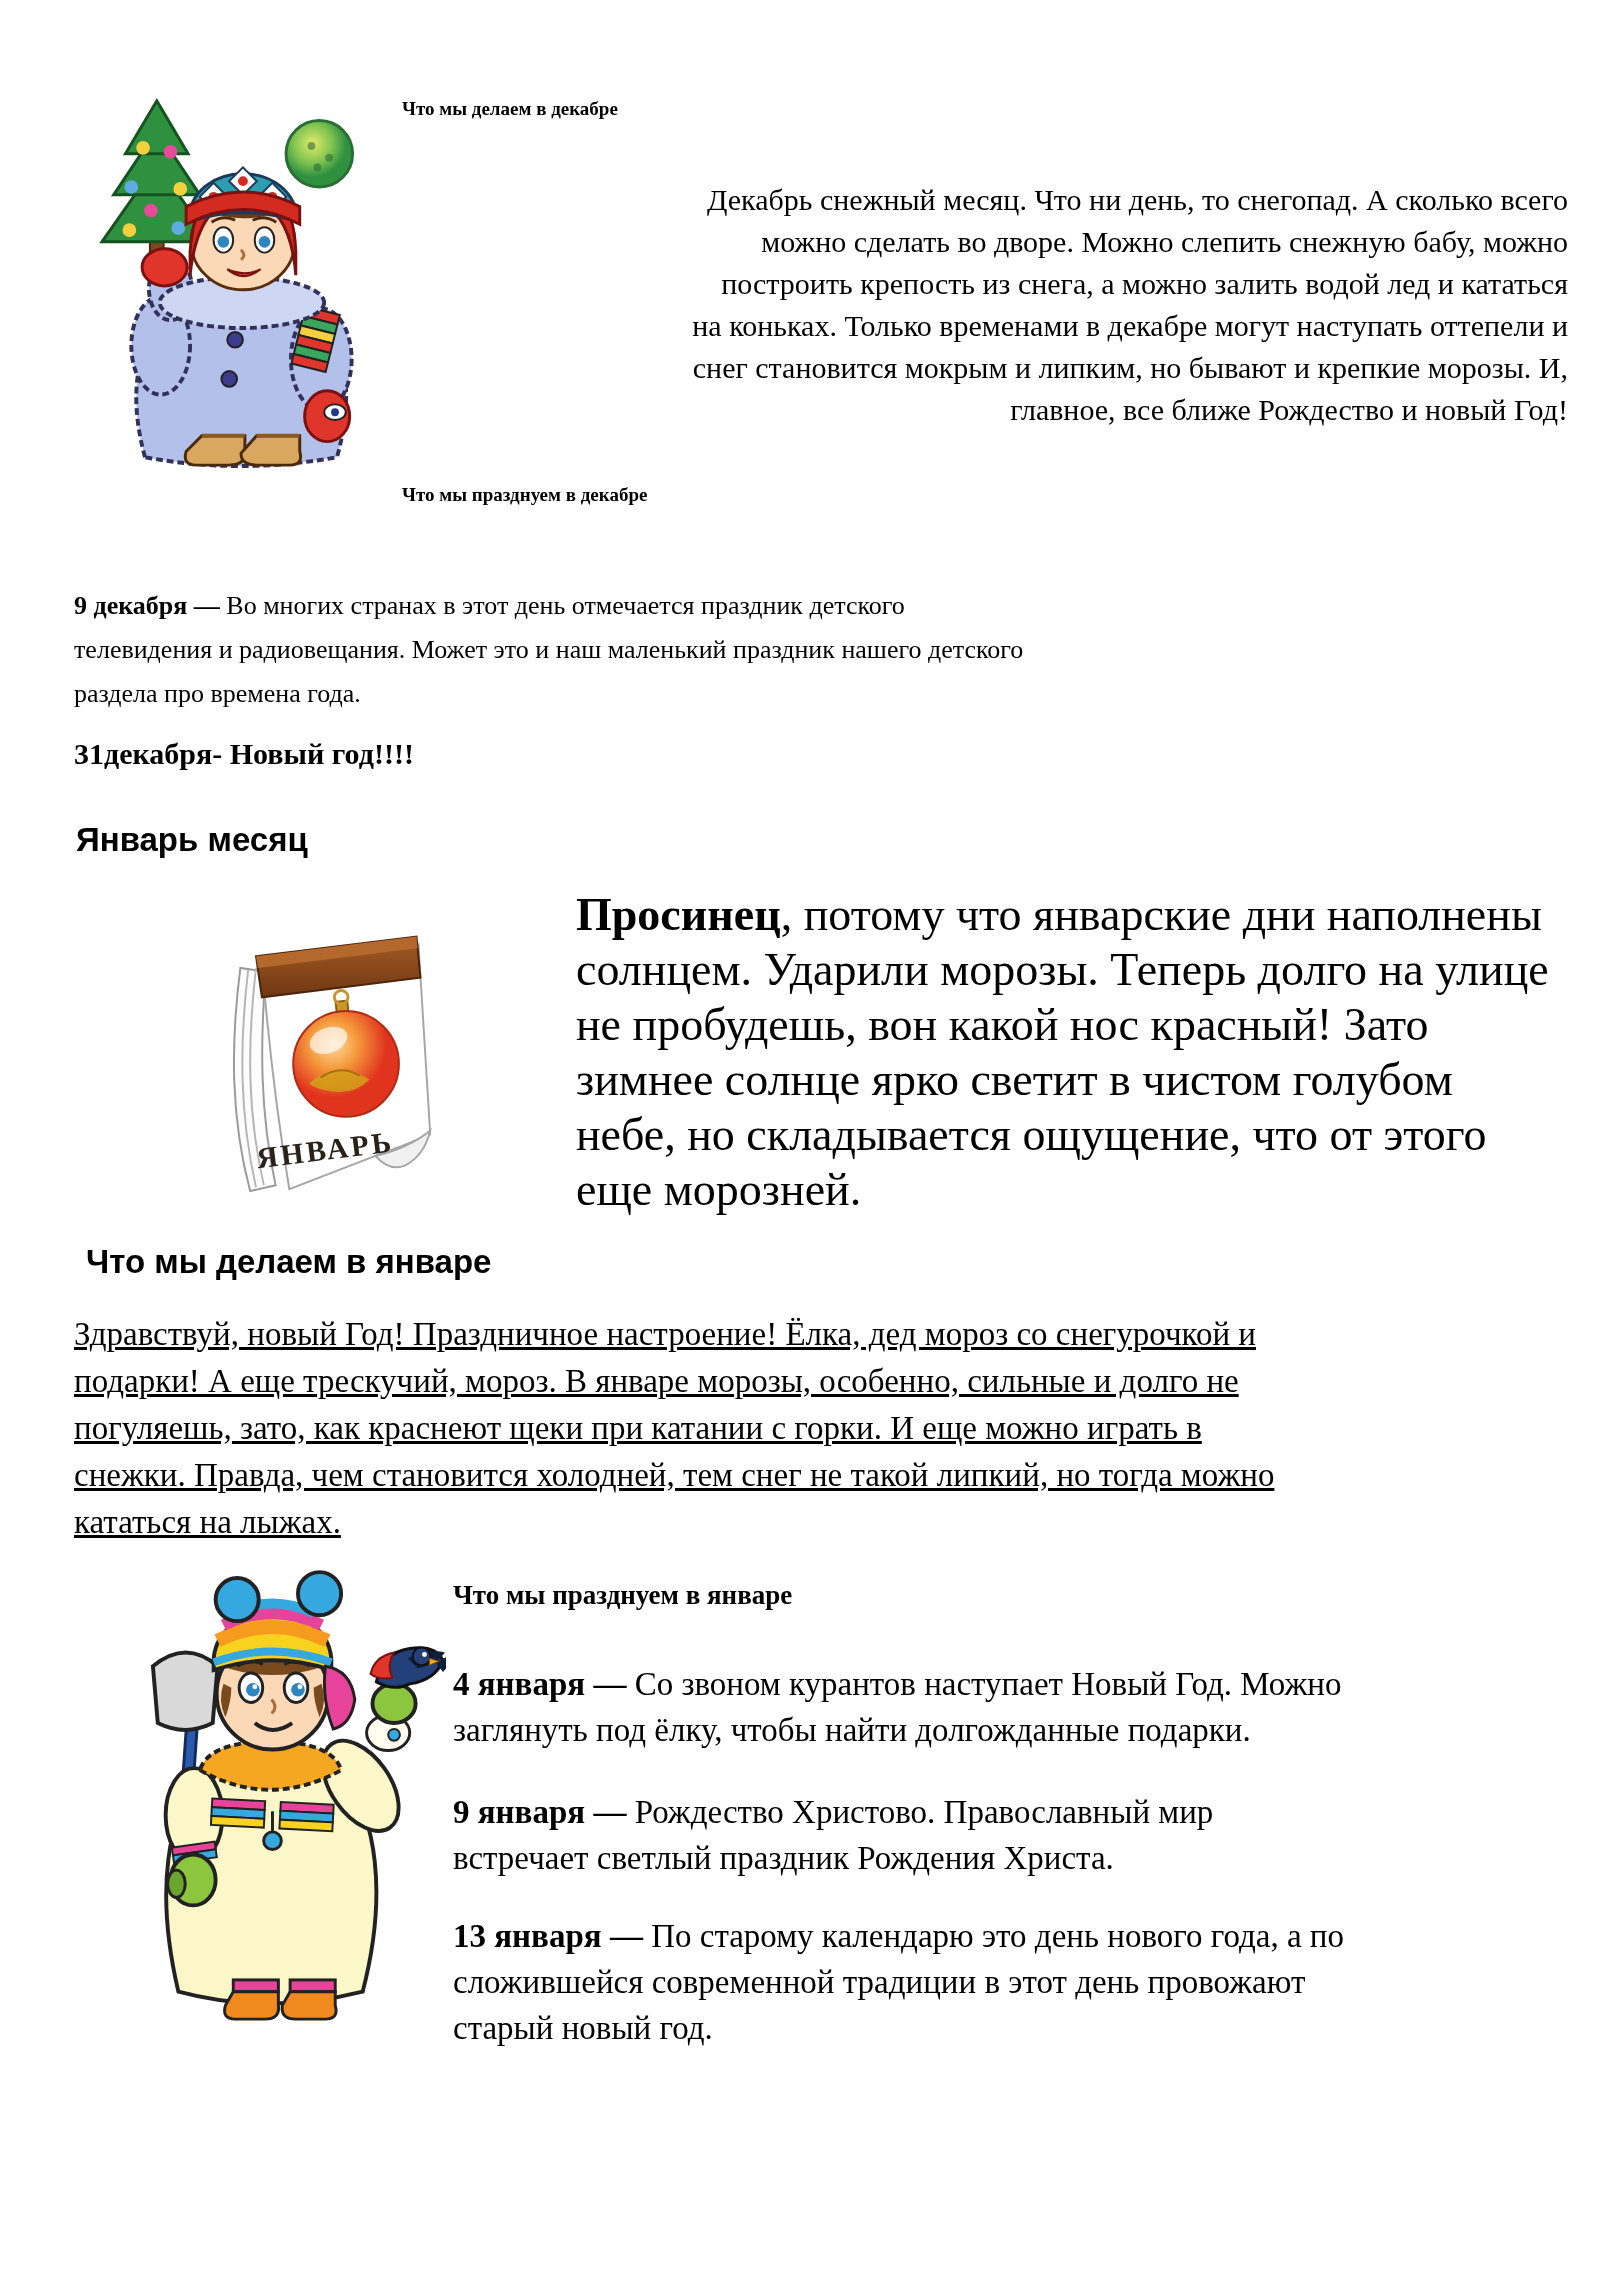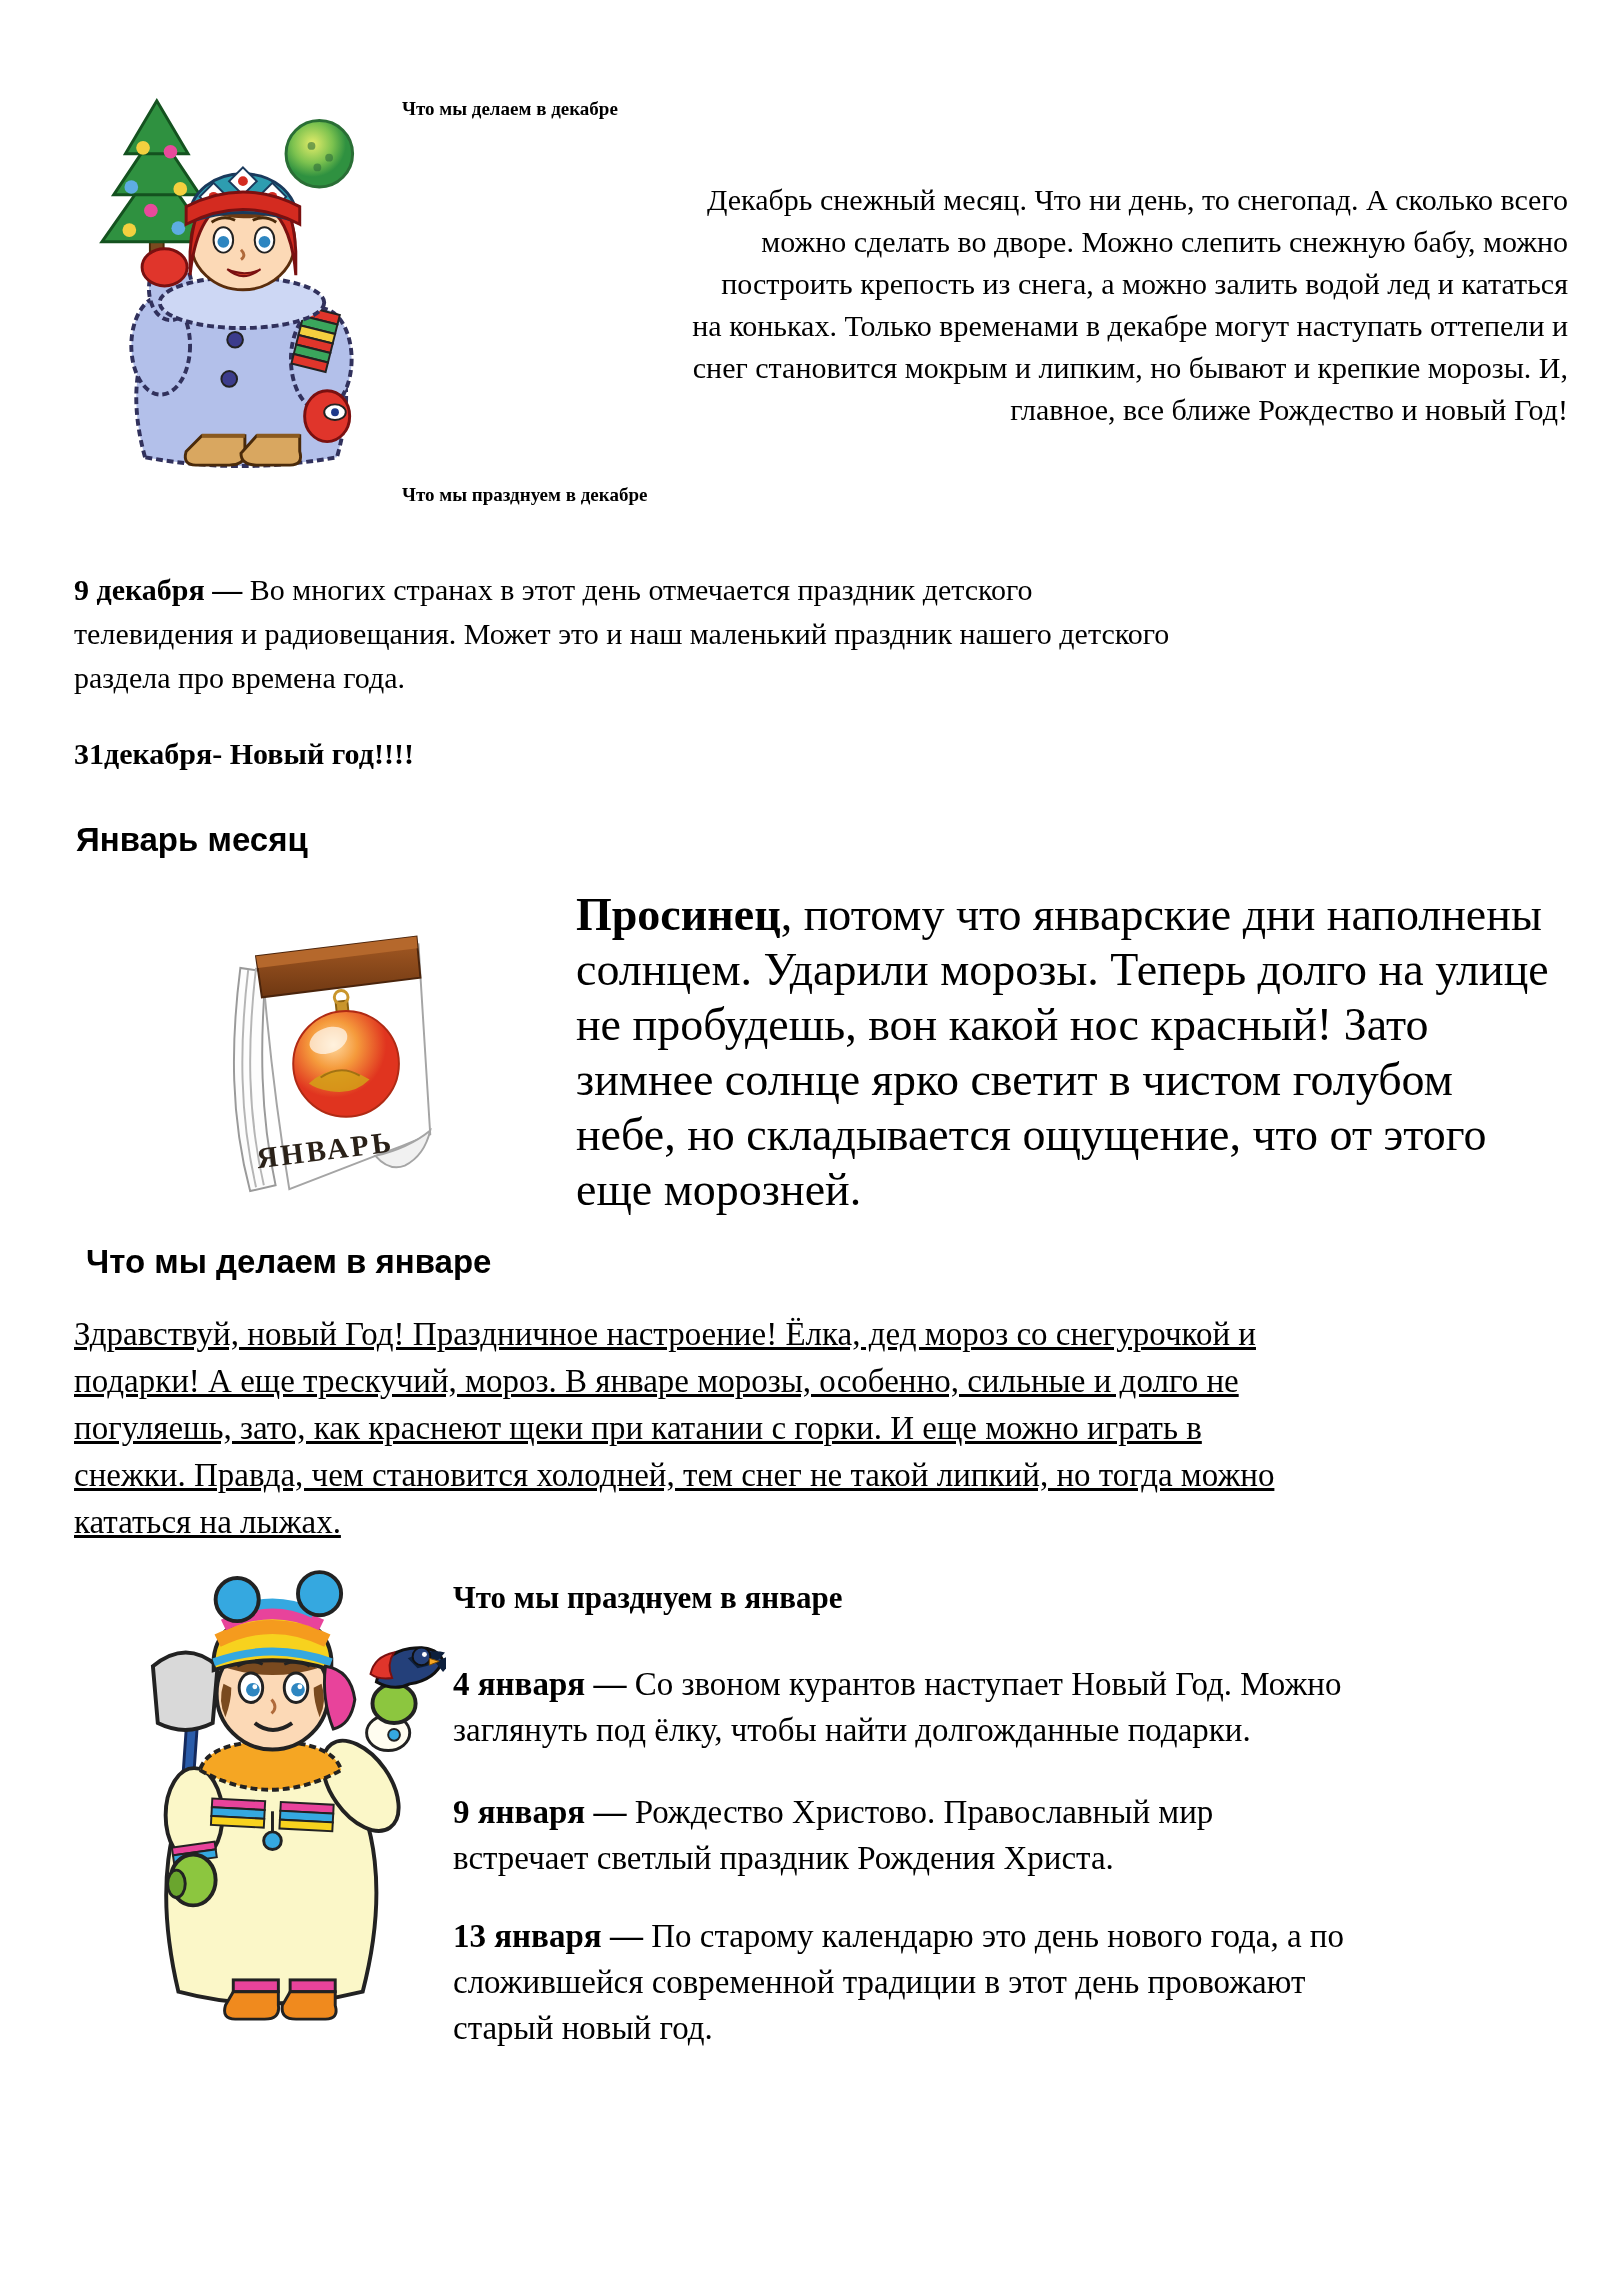--- a/index.html
+++ b/index.html
@@ -20,26 +20,26 @@
     white-space:pre-line;
   }
   .sans-h{
     font-family:"Liberation Sans", sans-serif;
     font-weight:bold;
     font-size:33px;
     white-space:pre-line;
   }
   .body-text{white-space:pre-line;}
   .dec-body{font-size:30px;line-height:42px;text-align:right;}
-  .dec-entry{font-size:30px;line-height:44px;}
+  .dec-entry{font-size:26px;line-height:44px;margin-top:16px;}
   .newyear{font-size:30px;font-weight:bold;}
   .prosinets{font-size:46px;line-height:55px;}
   .jan-body{font-size:33px;line-height:47px;text-decoration:underline;}
   .jan-entry{font-size:33px;line-height:46px;}
-  .jan-cel-h{font-size:31px;}
+  .jan-cel-h{font-size:27px;}
   .lead-bold{font-weight:bold;}
   svg{display:block;}
   .fur{stroke-dasharray:7 4;}
 </style>
 </head>
 <body>
 
 <div id="page">
 
   <div class="abs" style="left:88px;top:93px;">

